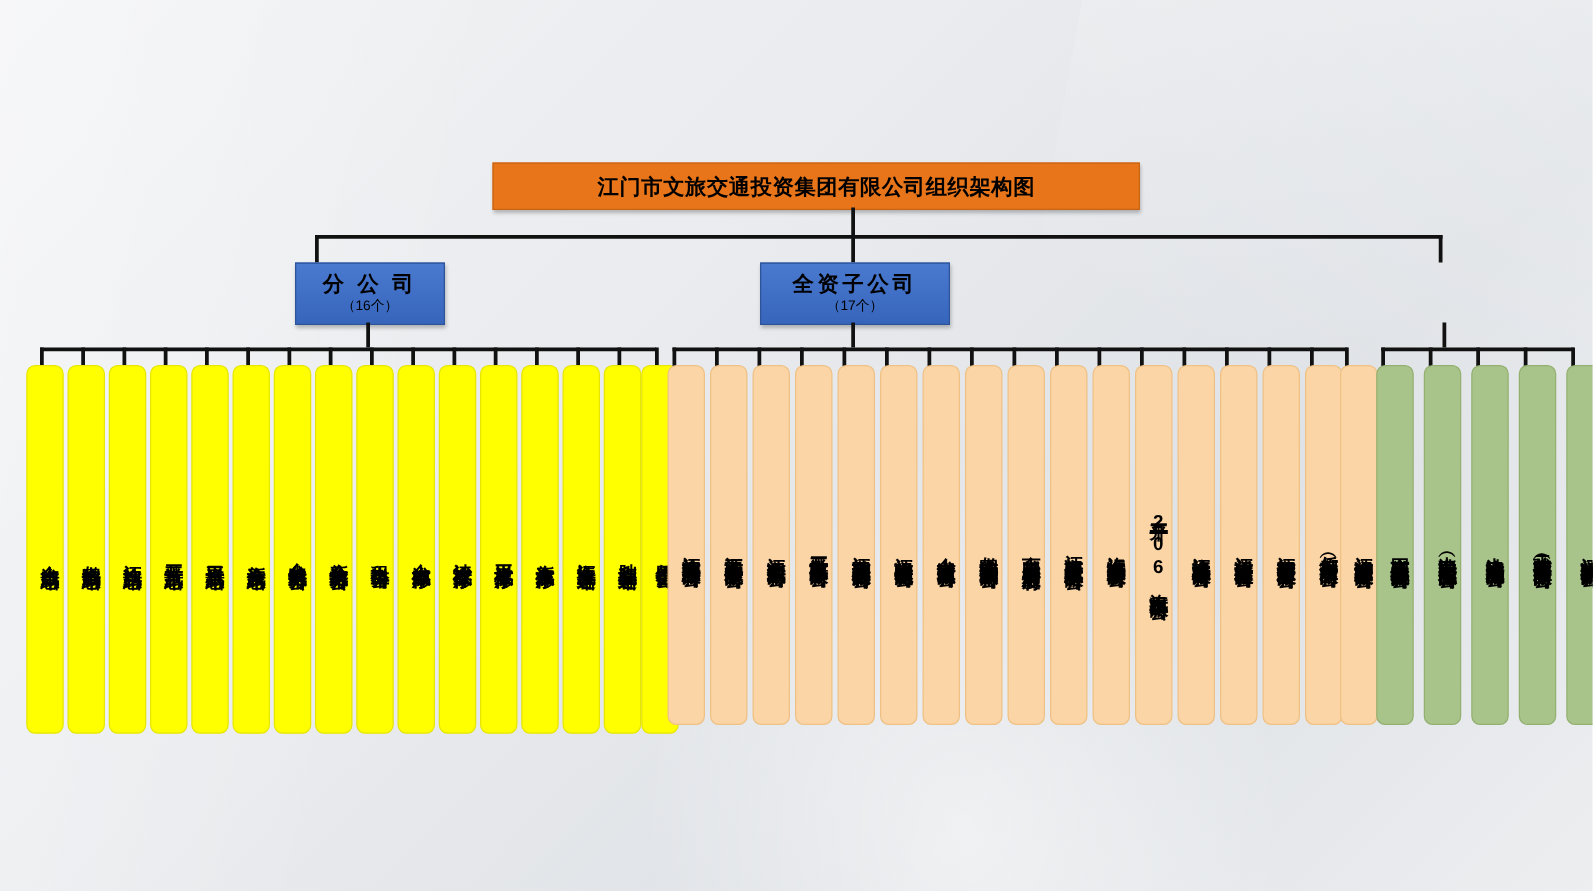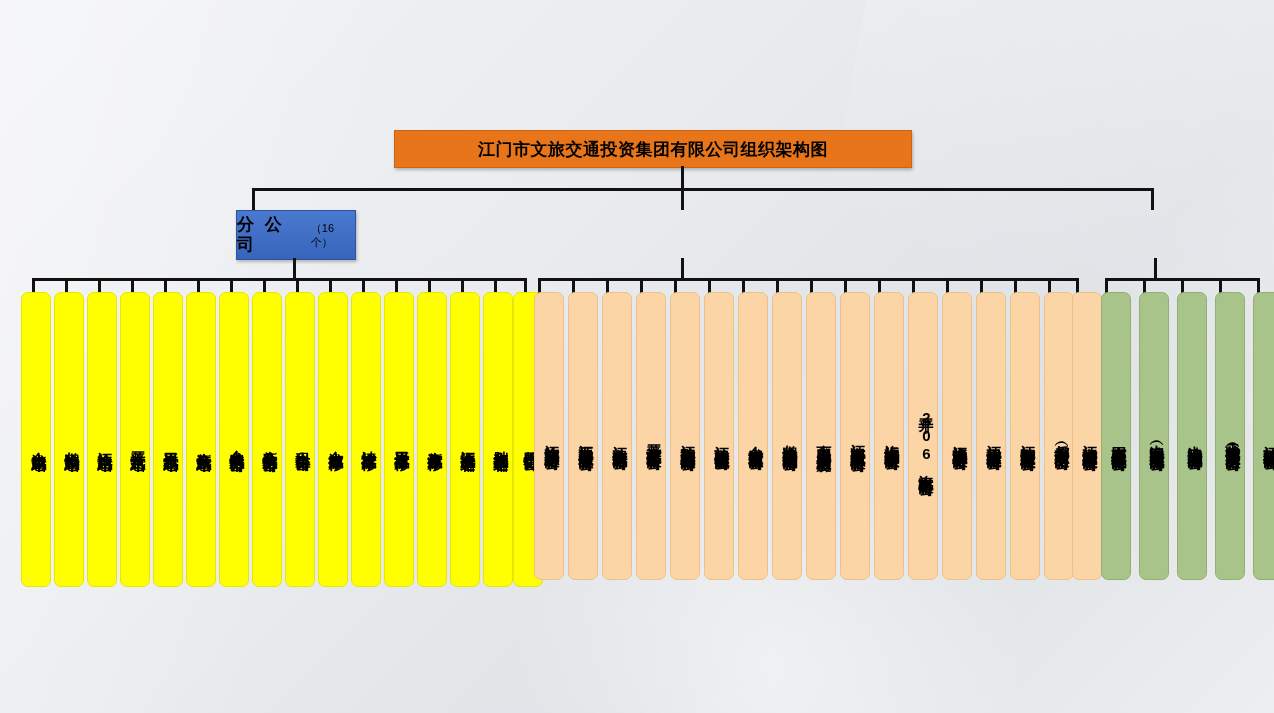--- a/index.html
+++ b/index.html
@@ -66,21 +66,21 @@
     box-shadow: 1px 2px 3px rgba(0,0,0,0.25);
   }
 
   
   .l2-box {
     position: absolute;
     background: #3E6FC4;
     border: 1px solid #2d549b;
     color: #000;
     display: flex;
-    flex-direction: row;
+    flex-direction: column;
     align-items: center;
     justify-content: center;
     box-shadow: 1px 2px 3px rgba(0,0,0,0.25);
     background-image: linear-gradient(180deg, #4a7ad0 0%, #3665bb 100%);
   }
   .l2-title {
     font-size: 17px;
     font-weight: bold;
     letter-spacing: 3px;
     line-height: 20px;
@@ -138,20 +138,24 @@
 
   <div class="line" style="left:236px; top:188px; width:3px; height:22px;"></div>
   <div class="line" style="left:665px; top:188px; width:3px; height:22px;"></div>
   <div class="line" style="left:1135px; top:188px; width:3px; height:22px;"></div>
 
   <div class="l2-box" style="left:220px; top:210px; width:118px; height:48px;">
     <div class="l2-title">分 公 司</div>
     <div class="l2-count">（16个）</div>
   </div>
 
+  <div class="l2-box" style="left:592px; top:210px; width:150px; height:48px;">
+    <div class="l2-title">全资子公司</div>
+    <div class="l2-count">（17个）</div>
+  </div>
 
 
   <div class="line" style="left:277px; top:258px; width:3px; height:20px;"></div>
   <div class="line" style="left:665px; top:258px; width:3px; height:20px;"></div>
   <div class="line" style="left:1138px; top:258px; width:3px; height:20px;"></div>
 
   <div class="line" style="left:16px; top:278px; width:493px; height:3px;"></div>
   <div class="line" style="left:522px; top:278px; width:540px; height:3px;"></div>
   <div class="line" style="left:1089px; top:278px; width:154px; height:3px;"></div>
 

